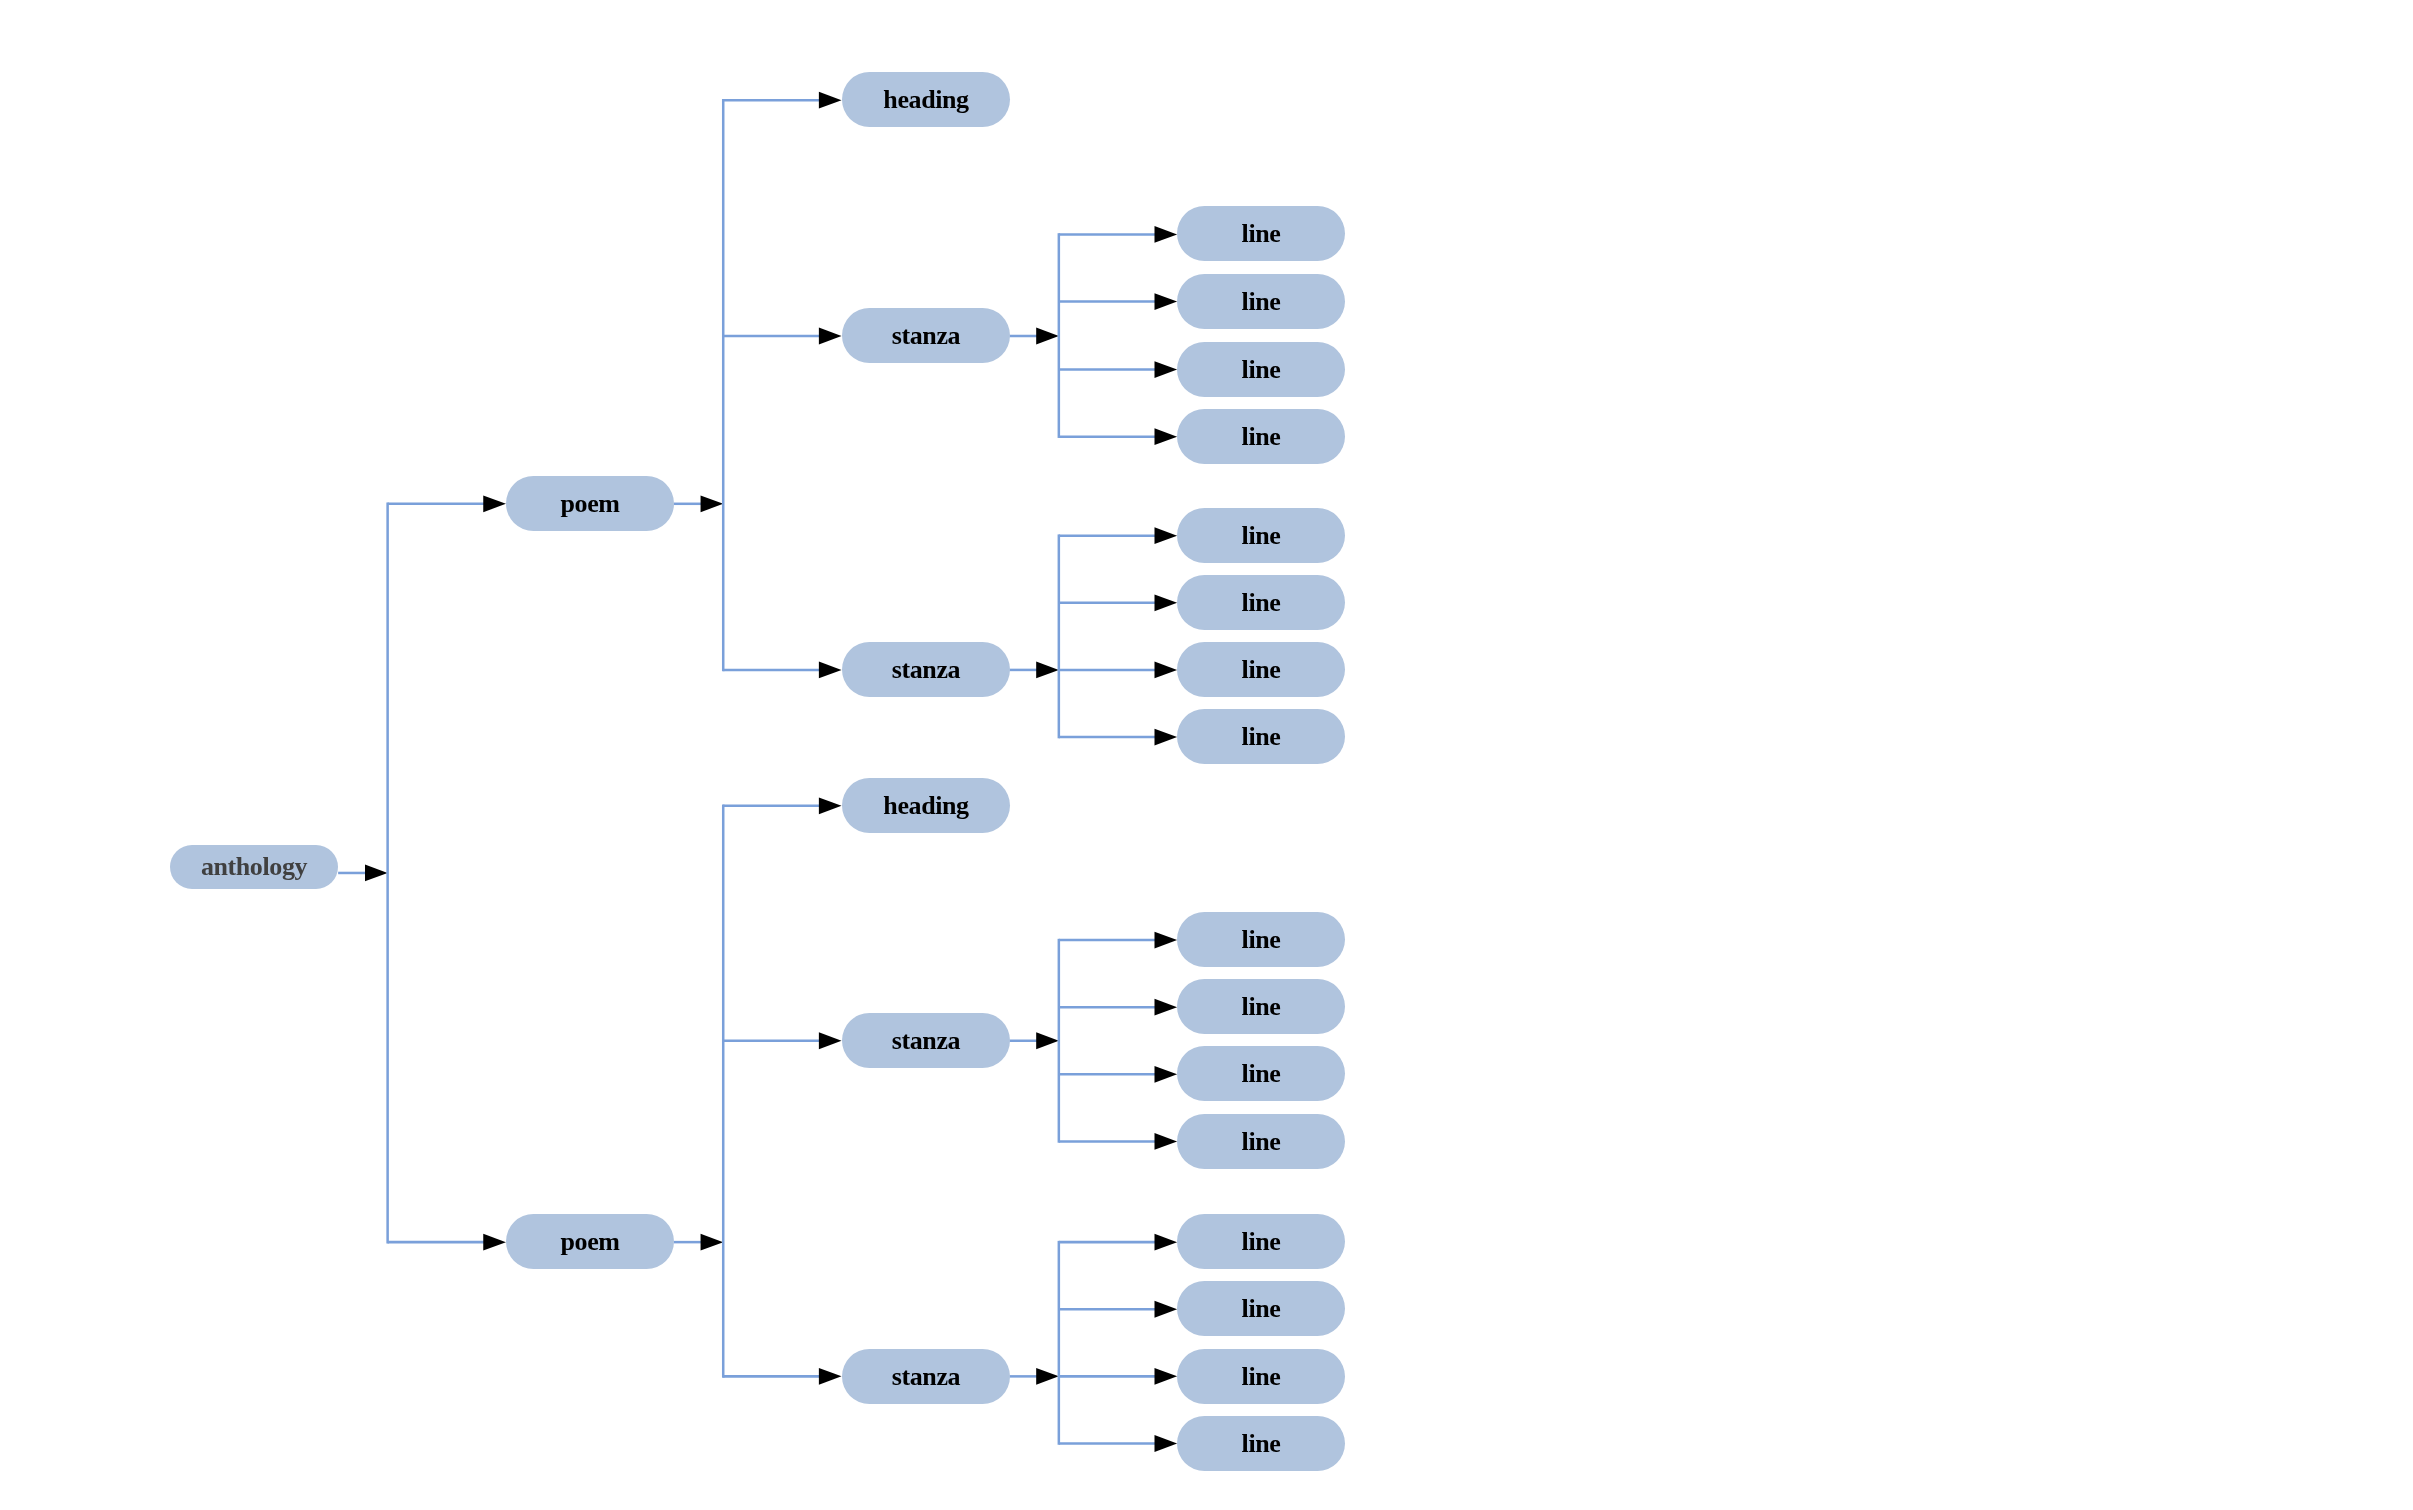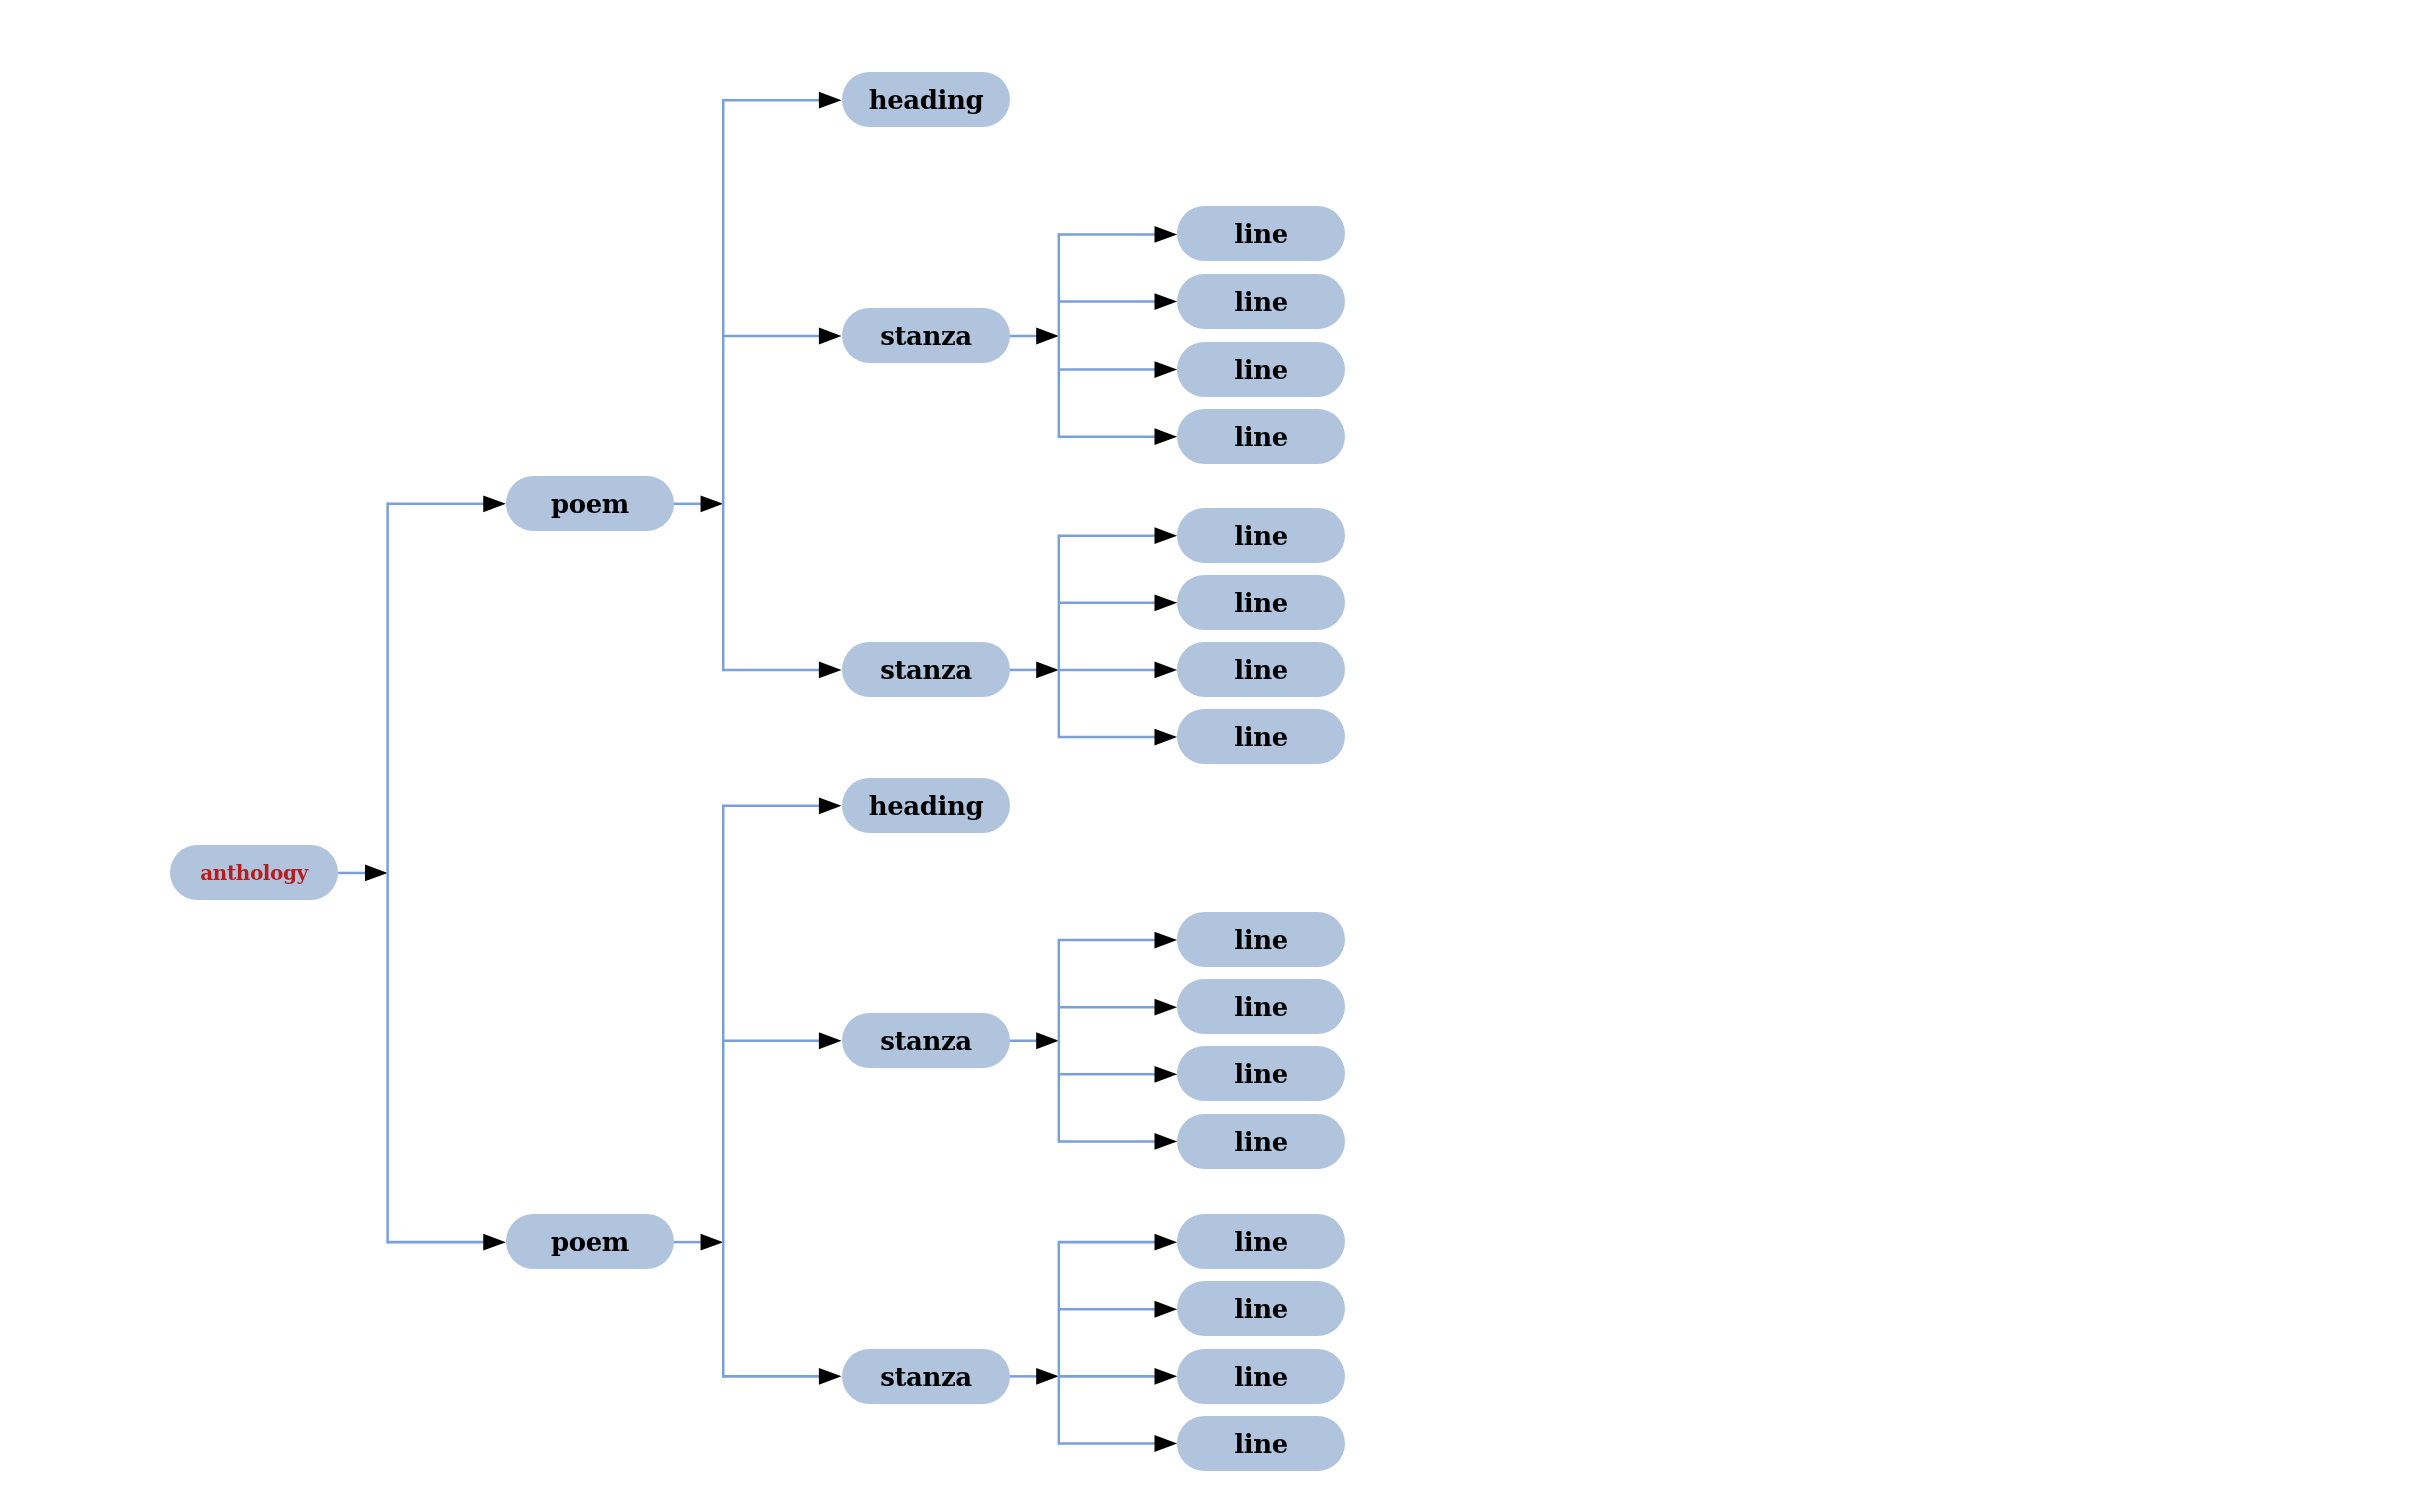--- a/index.html
+++ b/index.html
@@ -21,20 +21,21 @@
     top: 0;
   }
   .node {
     position: absolute;
     display: flex;
     align-items: center;
     justify-content: center;
     font-weight: bold;
     box-sizing: border-box;
     letter-spacing: -0.4px;
+    font-family: Liberation Serif, serif;
   }
 </style>
 </head>
 <body>
 
 <div id="canvas" style="background: rgb(255, 255, 255);">
   <svg id="edges" width="2413" height="1511" viewBox="0 0 2876 1800" xmlns="http://www.w3.org/2000/svg">
       <g>
         <line x1="403" y1="1040" x2="437" y2="1040" stroke="#7aa0da" stroke-width="3"></line>
         <polygon points="462,1040 435,1030 435,1050" fill="#000000"></polygon>
@@ -113,21 +114,21 @@
         <polygon points="1403,1480 1376,1470 1376,1490" fill="#000000"></polygon>
         <line x1="1262" y1="1560" x2="1378" y2="1560" stroke="#7aa0da" stroke-width="3"></line>
         <polygon points="1403,1560 1376,1550 1376,1570" fill="#000000"></polygon>
         <line x1="1262" y1="1640" x2="1378" y2="1640" stroke="#7aa0da" stroke-width="3"></line>
         <polygon points="1403,1640 1376,1630 1376,1650" fill="#000000"></polygon>
         <line x1="1262" y1="1720" x2="1378" y2="1720" stroke="#7aa0da" stroke-width="3"></line>
         <polygon points="1403,1720 1376,1710 1376,1730" fill="#000000"></polygon>
       </g>
     </svg>
   <div id="nodes">
-      <div class="node" style="left: 170px; top: 845px; width: 168px; height: 55px; border-radius: 28px; background: rgb(176, 196, 222); color: #b91c1c; font-size: 20px;">anthology</div>
+      <div class="node" style="left: 170px; top: 845px; width: 168px; height: 44px; border-radius: 28px; background: rgb(176, 196, 222); color: #404040; font-size: 26px;">anthology</div>
       <div class="node" style="left: 506px; top: 476px; width: 168px; height: 55px; border-radius: 28px; background: rgb(176, 196, 222); color: rgb(0, 0, 0); font-size: 26px;">poem</div>
       <div class="node" style="left: 506px; top: 1214px; width: 168px; height: 55px; border-radius: 28px; background: rgb(176, 196, 222); color: rgb(0, 0, 0); font-size: 26px;">poem</div>
       <div class="node" style="left: 842px; top: 72px; width: 168px; height: 55px; border-radius: 28px; background: rgb(176, 196, 222); color: rgb(0, 0, 0); font-size: 26px;">heading</div>
       <div class="node" style="left: 842px; top: 308px; width: 168px; height: 55px; border-radius: 28px; background: rgb(176, 196, 222); color: rgb(0, 0, 0); font-size: 26px;">stanza</div>
       <div class="node" style="left: 842px; top: 642px; width: 168px; height: 55px; border-radius: 28px; background: rgb(176, 196, 222); color: rgb(0, 0, 0); font-size: 26px;">stanza</div>
       <div class="node" style="left: 842px; top: 778px; width: 168px; height: 55px; border-radius: 28px; background: rgb(176, 196, 222); color: rgb(0, 0, 0); font-size: 26px;">heading</div>
       <div class="node" style="left: 842px; top: 1013px; width: 168px; height: 55px; border-radius: 28px; background: rgb(176, 196, 222); color: rgb(0, 0, 0); font-size: 26px;">stanza</div>
       <div class="node" style="left: 842px; top: 1349px; width: 168px; height: 55px; border-radius: 28px; background: rgb(176, 196, 222); color: rgb(0, 0, 0); font-size: 26px;">stanza</div>
       <div class="node" style="left: 1177px; top: 206px; width: 168px; height: 55px; border-radius: 28px; background: rgb(176, 196, 222); color: rgb(0, 0, 0); font-size: 26px;">line</div>
       <div class="node" style="left: 1177px; top: 274px; width: 168px; height: 55px; border-radius: 28px; background: rgb(176, 196, 222); color: rgb(0, 0, 0); font-size: 26px;">line</div>

